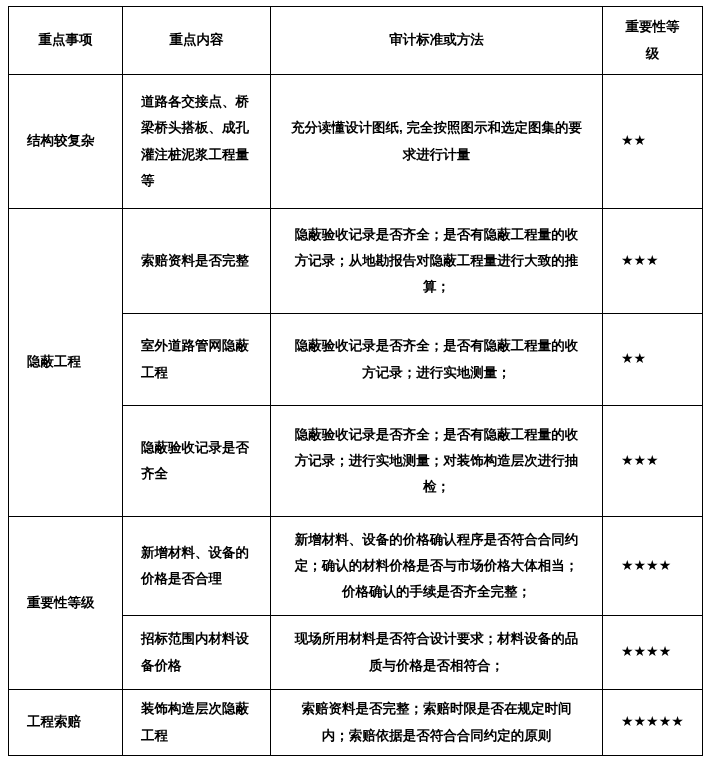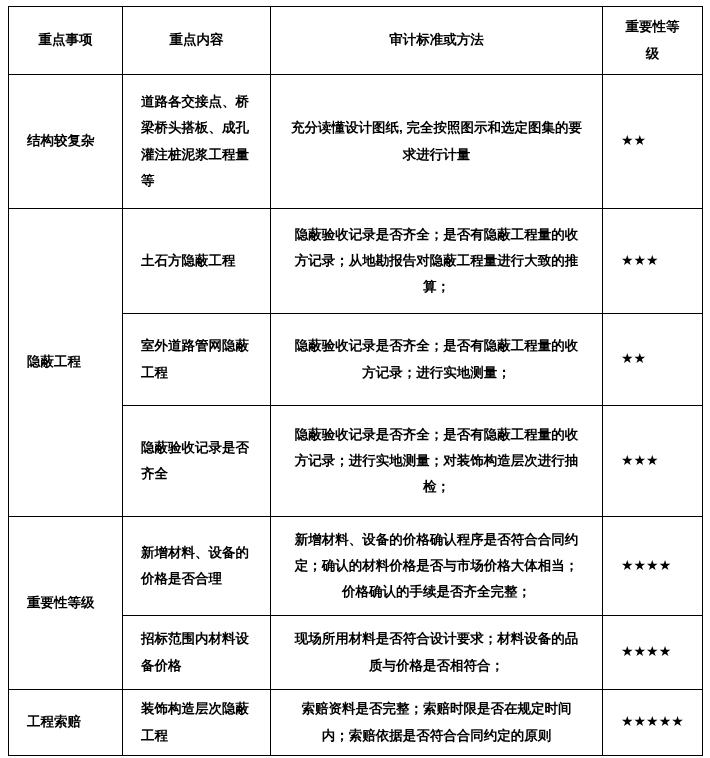--- a/index.html
+++ b/index.html
@@ -85,21 +85,21 @@
 
       <tr style="height:134px;">
         <td class="ctr" rowspan="1">结构较复杂</td>
         <td class="ctr">道路各交接点、桥梁桥头搭板、成孔灌注桩泥浆工程量等</td>
         <td class="just">充分读懂设计图纸, 完全按照图示和选定图集的要求进行计量</td>
         <td class="star-cell"><span class="stars">★★</span></td>
       </tr>
 
       <tr style="height:105px;">
         <td class="ctr" rowspan="3">隐蔽工程</td>
-        <td class="ctr">土石方隐蔽工程</td>
+        <td class="ctr">索赔资料是否完整</td>
         <td class="just">隐蔽验收记录是否齐全；是否有隐蔽工程量的收方记录；从地勘报告对隐蔽工程量进行大致的推算；</td>
         <td class="star-cell"><span class="stars">★★★</span></td>
       </tr>
 
       <tr style="height:92px;">
         <td class="ctr">室外道路管网隐蔽工程</td>
         <td class="just">隐蔽验收记录是否齐全；是否有隐蔽工程量的收方记录；进行实地测量；</td>
         <td class="star-cell"><span class="stars">★★</span></td>
       </tr>
 

